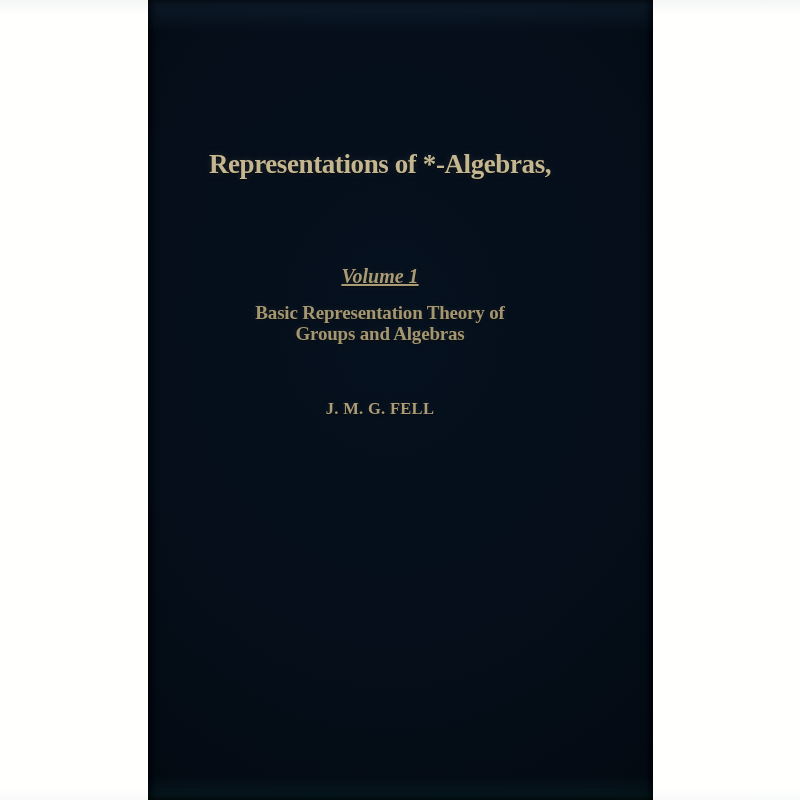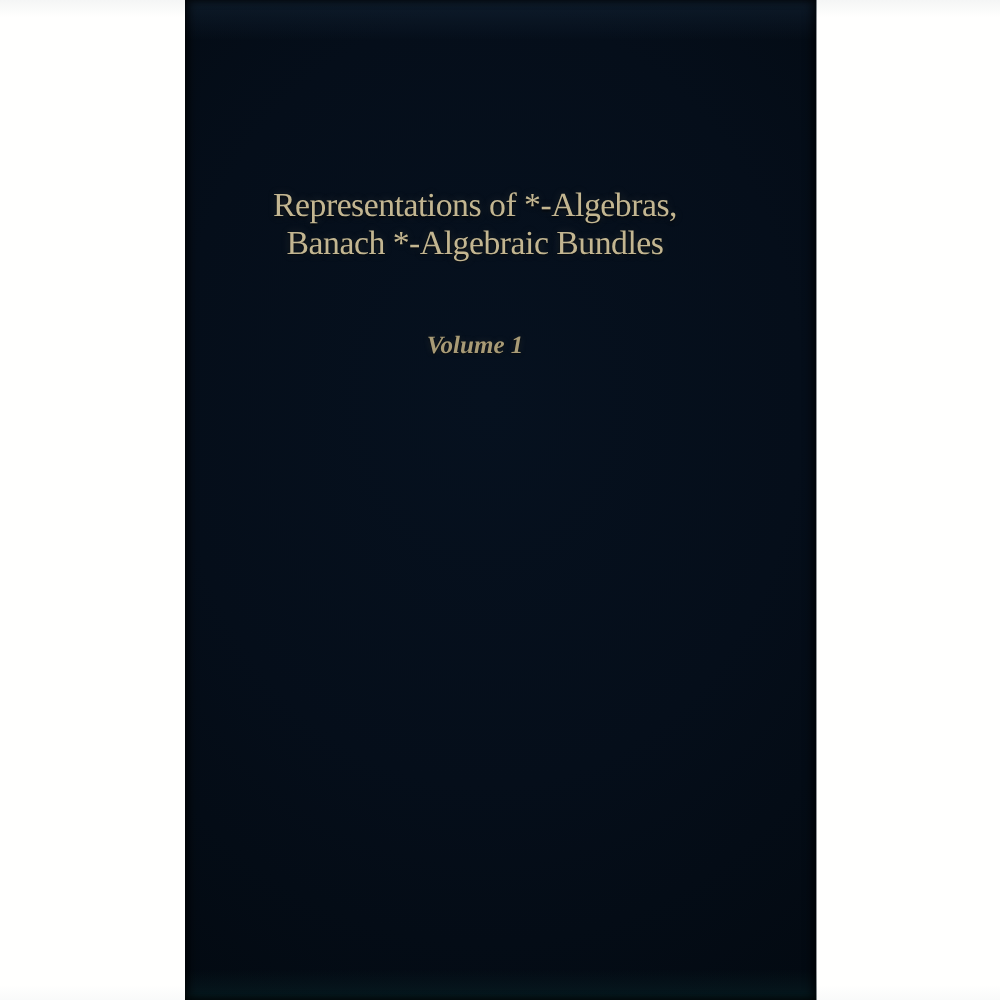--- a/index.html
+++ b/index.html
@@ -53,34 +53,35 @@
   .block {
     position: absolute;
     width: 100%;
     text-align: center;
   }
   .block span { display: block; }
   .title {
     top: 149px;
     font-size: 27px;
     line-height: 30px;
-    font-weight: normal;
+    font-weight: bold;
     letter-spacing: -0.4px;
     color: #c3b691;
     text-shadow: 0 1px 2px rgba(0,0,0,0.7), 0 0 7px rgba(170,152,110,0.22);
     margin: 0;
   }
   .volume {
     top: 263px;
     font-size: 20px;
     line-height: 26px;
     font-style: italic;
     font-weight: bold;
     color: #a89b76;
     text-shadow: 0 1px 2px rgba(0,0,0,0.7), 0 0 6px rgba(160,145,105,0.20);
+    text-decoration: underline;
   }
   .subtitle {
     top: 302px;
     font-size: 19px;
     line-height: 21px;
     font-weight: bold;
     letter-spacing: -0.2px;
     color: #a39671;
     text-shadow: 0 1px 2px rgba(0,0,0,0.7), 0 0 6px rgba(160,145,105,0.20);
   }
@@ -96,26 +97,28 @@
 </style>
 </head>
 <body>
 
 <div class="page">
   <div class="cover">
     <div class="content">
 
       <h1 class="block title">
         <span>Representations of *-Algebras,</span>
-        <span>Banach *-Algebraic Bundles</span>
       </h1>
 
       <div class="block volume">Volume 1</div>
 
       <div class="block subtitle">
+        <span>Basic Representation Theory of</span>
+        <span>Groups and Algebras</span>
       </div>
 
       <div class="block authors">
+        <span>J. M. G. FELL</span>
       </div>
 
     </div>
   </div>
 </div>
 
 </body></html>

